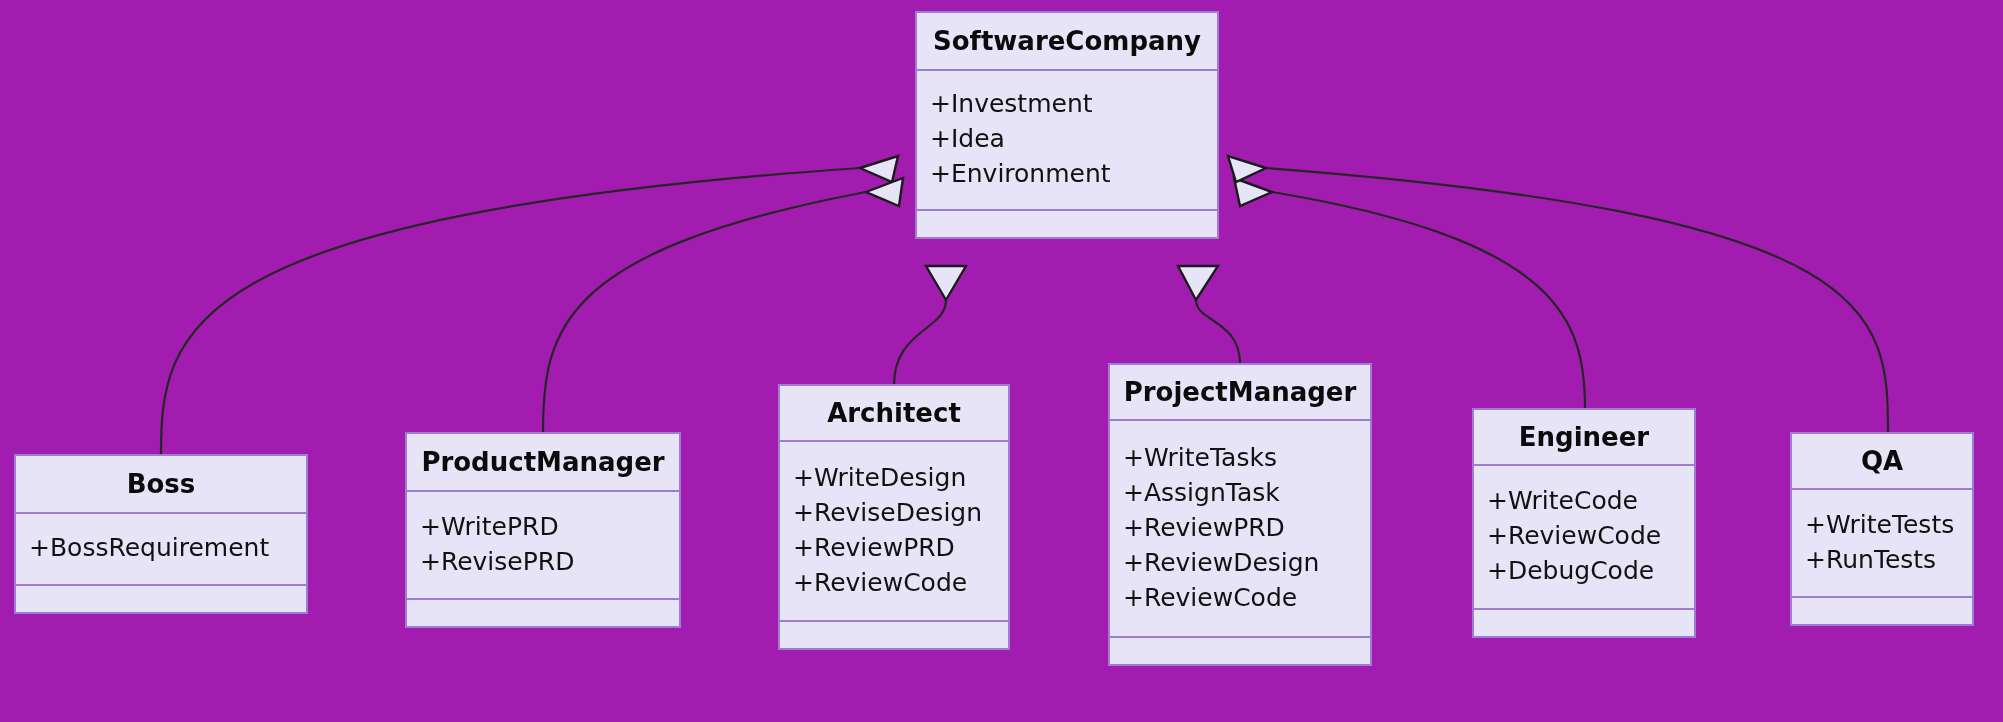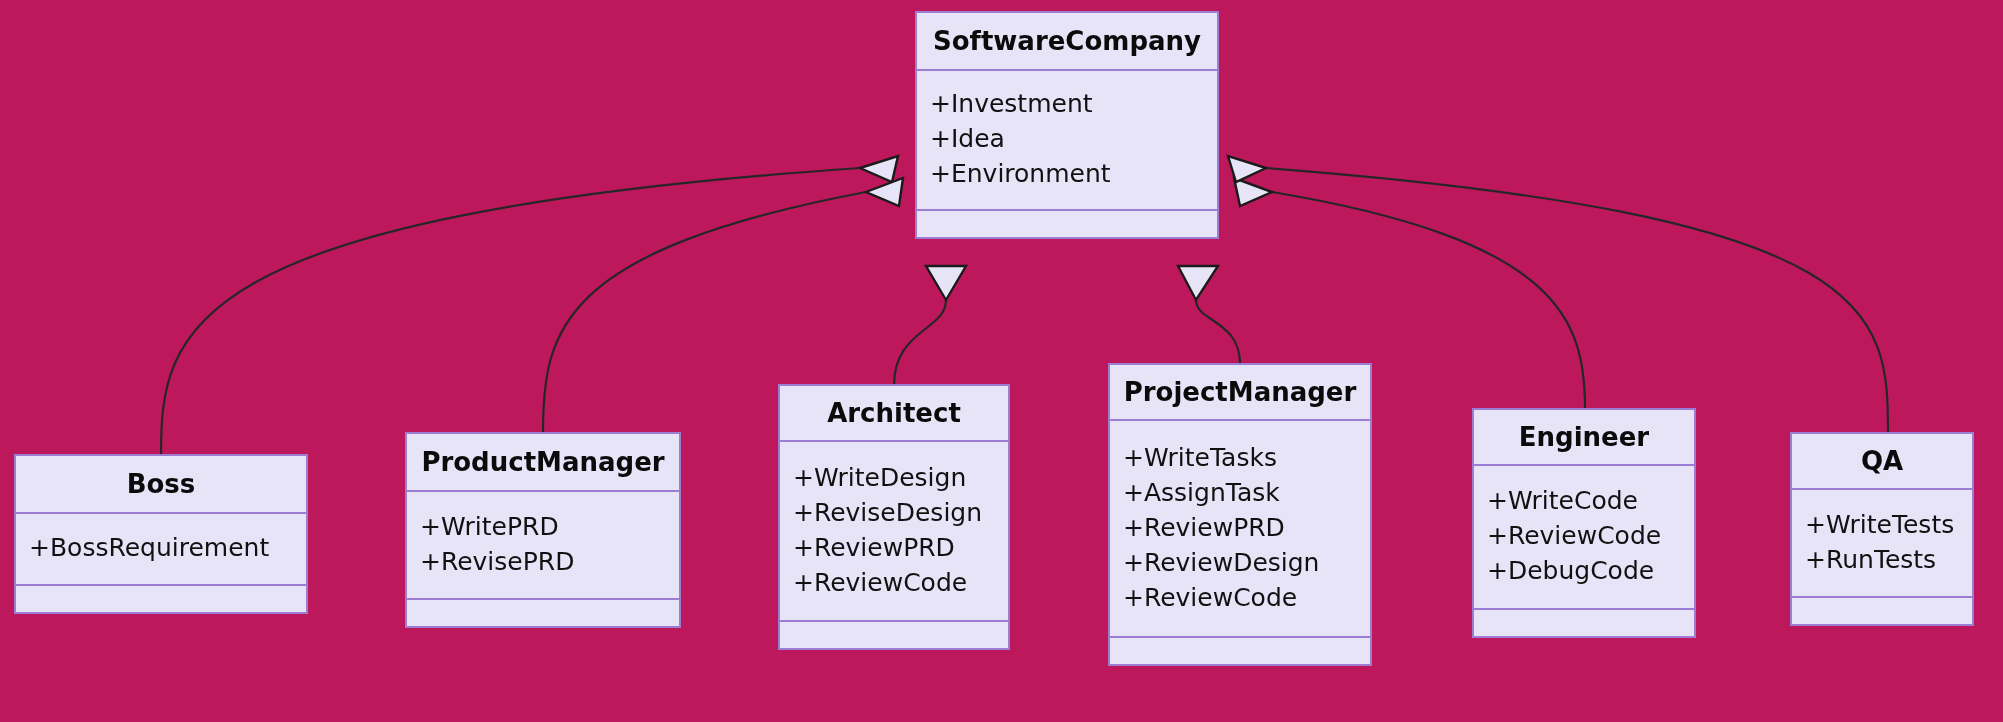--- a/index.html
+++ b/index.html
@@ -4,21 +4,21 @@
 <style>
   html, body {
     margin: 0;
     padding: 0;
     background: #ffffff;
   }
   #diagram-root {
     position: relative;
     width: 2003px;
     height: 722px;
-    background: #be185d;
+    background: #a21caf;
     font-family: "DejaVu Sans", "Liberation Sans", sans-serif;
     overflow: hidden;
   }
   #uml-svg {
     display: block;
     width: 2003px;
     height: 722px;
   }
   .class-box-rect {
     fill: #e8e4f8;

